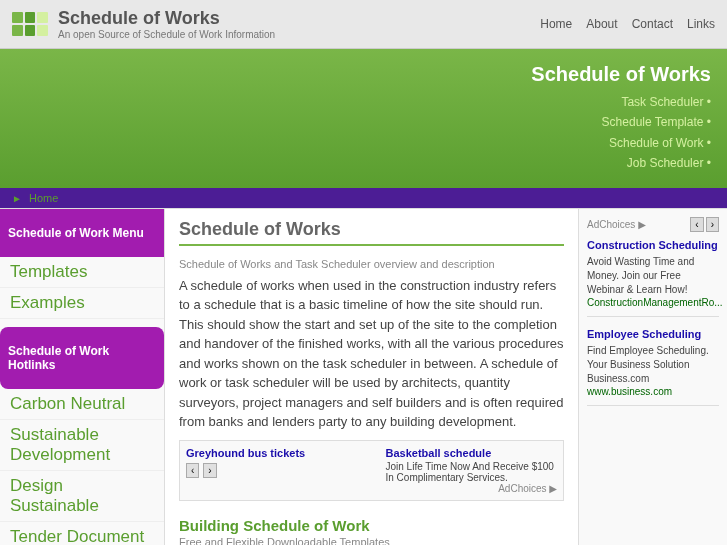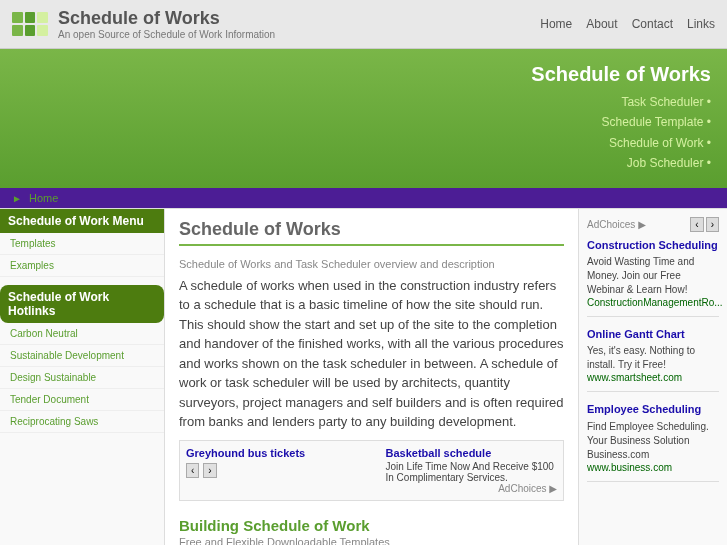--- a/index.html
+++ b/index.html
@@ -73,30 +73,30 @@
     }
 
     
     #sidebar {
       width: 165px;
       min-width: 165px;
       border-right: 1px solid #ddd;
       background: #f9f9f9;
     }
     .sidebar-section-header {
-      background: #4d7c0f;
+      background: #a21caf;
       color: #fff;
       font-weight: bold;
       font-size: 12px;
-      padding: 5px 8px;
+      padding: 17px 8px;
     }
     .sidebar-link {
       display: block;
       padding: 5px 10px;
-      font-size: 10px;
+      font-size: 17px;
       color: #5a9e2f;
       text-decoration: none;
       border-bottom: 1px solid #eee;
     }
 
     
     #content {
       flex: 1;
       padding: 10px 14px;
       border-right: 1px solid #ddd;
@@ -263,25 +263,20 @@
         <button class="right-ad-nav-btn">›</button>
       </div>
     </div>
 
     <div class="right-ad-item">
       <a>Construction Scheduling</a>
       <p>Avoid Wasting Time and Money. Join our Free Webinar &amp; Learn How!</p>
       <span class="url">ConstructionManagementRo...</span>
     </div>
 
-    <div class="right-ad-item">
-      <a>Online Gantt Chart</a>
-      <p>Yes, it's easy. Nothing to install. Try it Free!</p>
-      <span class="url">www.smartsheet.com</span>
-    </div>
 
     <div class="right-ad-item">
       <a>Employee Scheduling</a>
       <p>Find Employee Scheduling. Your Business Solution Business.com</p>
       <span class="url">www.business.com</span>
     </div>
   </div>
 
 </div>
 

